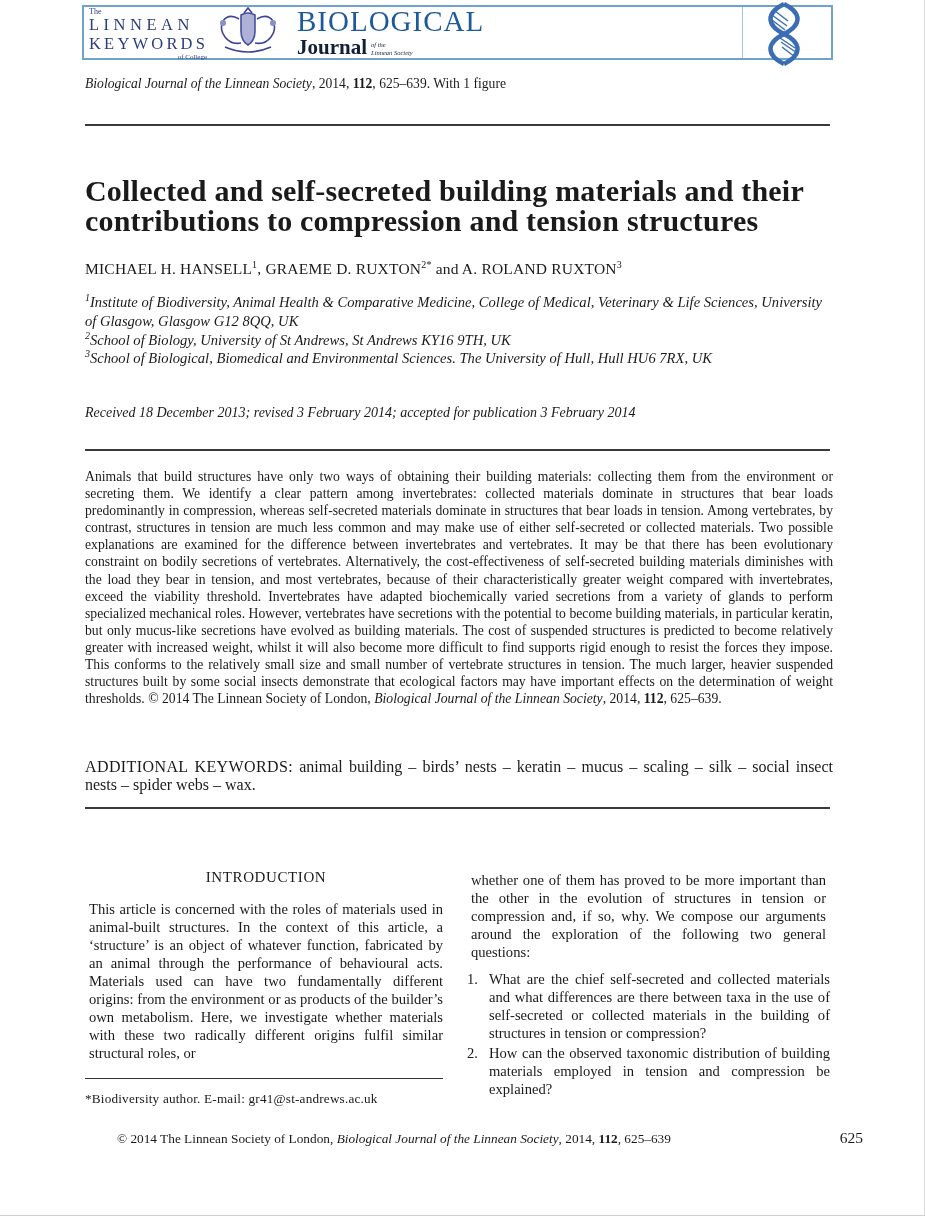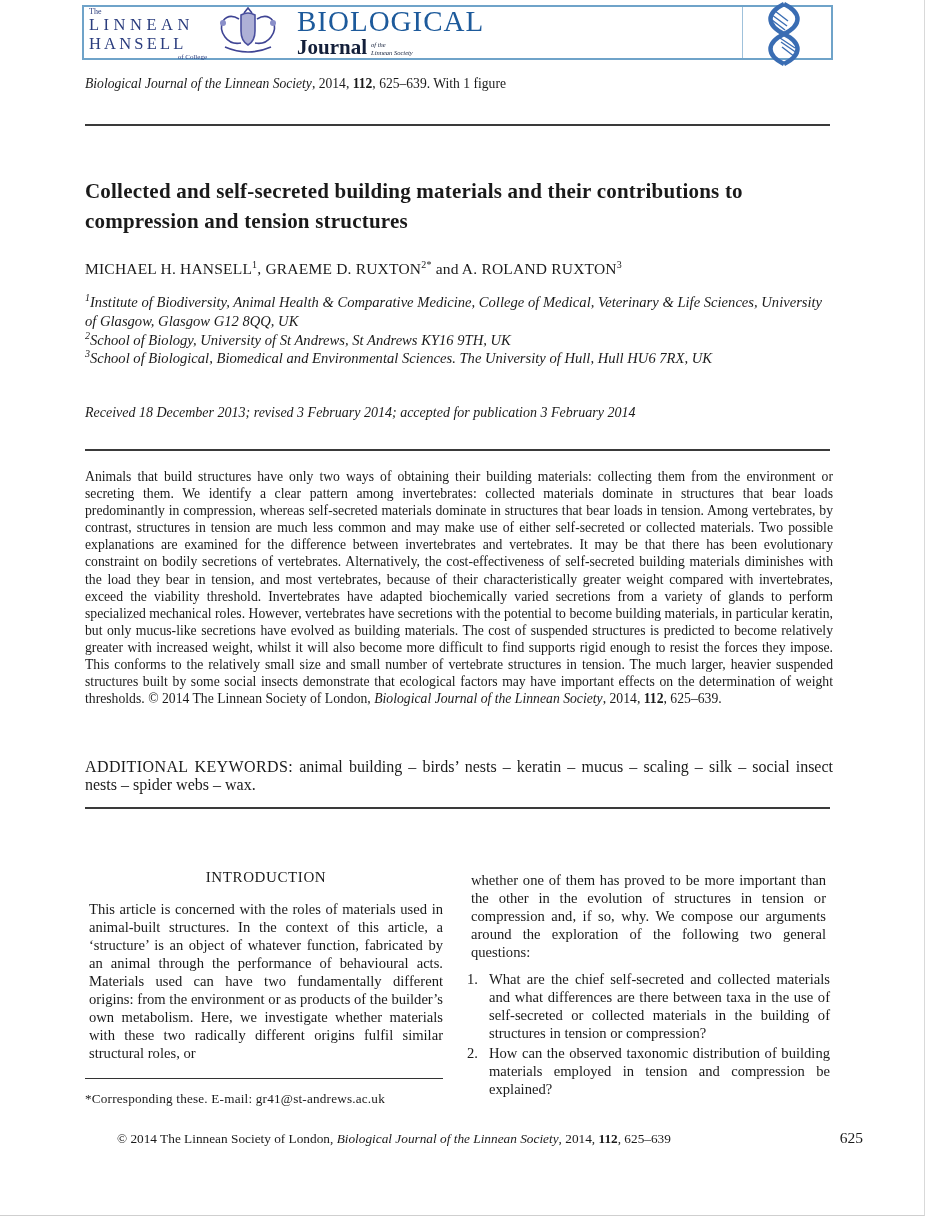--- a/index.html
+++ b/index.html
@@ -39,21 +39,21 @@
   .rule-3 { top:807px; }
   .footnote-rule { position:absolute; left:85px; top:1078px; width:358px; height:1px; background:#333; }
 
   
   .citation-line { position:absolute; left:85px; top:76px; font-size:13.6px; }
   .italic { font-style:italic; }
   .bold { font-weight:bold; }
 
   .article-title {
     position:absolute; left:85px; top:176px; width:748px;
-    font-size:21px; font-weight:bold; line-height:30px; letter-spacing:0.2px;
+    font-size:30px; font-weight:bold; line-height:30px; letter-spacing:0.2px;
   }
   .authors { position:absolute; left:85px; top:260px; width:748px; font-size:15.5px; letter-spacing:0.2px; }
   .authors sup, .affil sup { font-size:10px; line-height:0; }
 
   .affiliations { position:absolute; left:85px; top:293px; width:748px; font-size:14.6px; font-style:italic; line-height:18.8px; }
   .received { position:absolute; left:85px; top:405px; width:748px; font-size:14px; font-style:italic; }
 
   
   .abstract {
     position:absolute; left:85px; top:468px; width:748px;
@@ -84,21 +84,21 @@
 </style>
 </head>
 <body>
 
 <div class="page">
 
   <div class="header-box">
     <div class="society-logo">
       <div class="society-the">The</div>
       <div class="society-line">LINNEAN</div>
-      <div class="society-line society-line2">HANSELL</div>
+      <div class="society-line society-line2">KEYWORDS</div>
       <div class="society-of-london">of College</div>
     </div>
 
     <svg class="crest" viewBox="0 0 74 50">
       <g fill="none" stroke="#4a4f9e" stroke-width="1.6">
         <path d="M30 8 Q37 4 44 8 L44 24 Q44 34 37 38 Q30 34 30 24 Z" fill="#6b70b5" fill-opacity="0.55"></path>
         <path d="M28 12 Q18 6 12 14 Q8 22 14 30 Q20 38 30 36" stroke="#3f4494" fill="none"></path>
         <path d="M46 12 Q56 6 62 14 Q66 22 60 30 Q54 38 44 36" stroke="#3f4494" fill="none"></path>
         <path d="M33 6 L37 1 L41 6" stroke="#3f4494"></path>
         <path d="M14 40 Q37 50 60 40" stroke="#3f4494"></path>
@@ -183,21 +183,21 @@
         <span class="q-text">What are the chief self-secreted and collected materials and what differences are there between taxa in the use of self-secreted or collected materials in the building of structures in tension or compression?</span>
       </div>
       <div class="q-item">
         <span class="q-num">2.</span>
         <span class="q-text">How can the observed taxonomic distribution of building materials employed in tension and compression be explained?</span>
       </div>
     </div>
   </div>
 
   <div class="footnote-rule"></div>
-  <div class="footnote">*Corresponding these. E-mail: gr41@st-andrews.ac.uk</div>
+  <div class="footnote">*Biodiversity author. E-mail: gr41@st-andrews.ac.uk</div>
 
   <div class="footer">
     <div class="footer-copyright">
       <span>© 2014 The Linnean Society of London, </span><span class="italic">Biological Journal of the Linnean Society</span><span>, 2014, </span><span class="bold">112</span><span>, 625–639</span>
     </div>
     <div class="footer-page">625</div>
   </div>
 
 </div>
 

